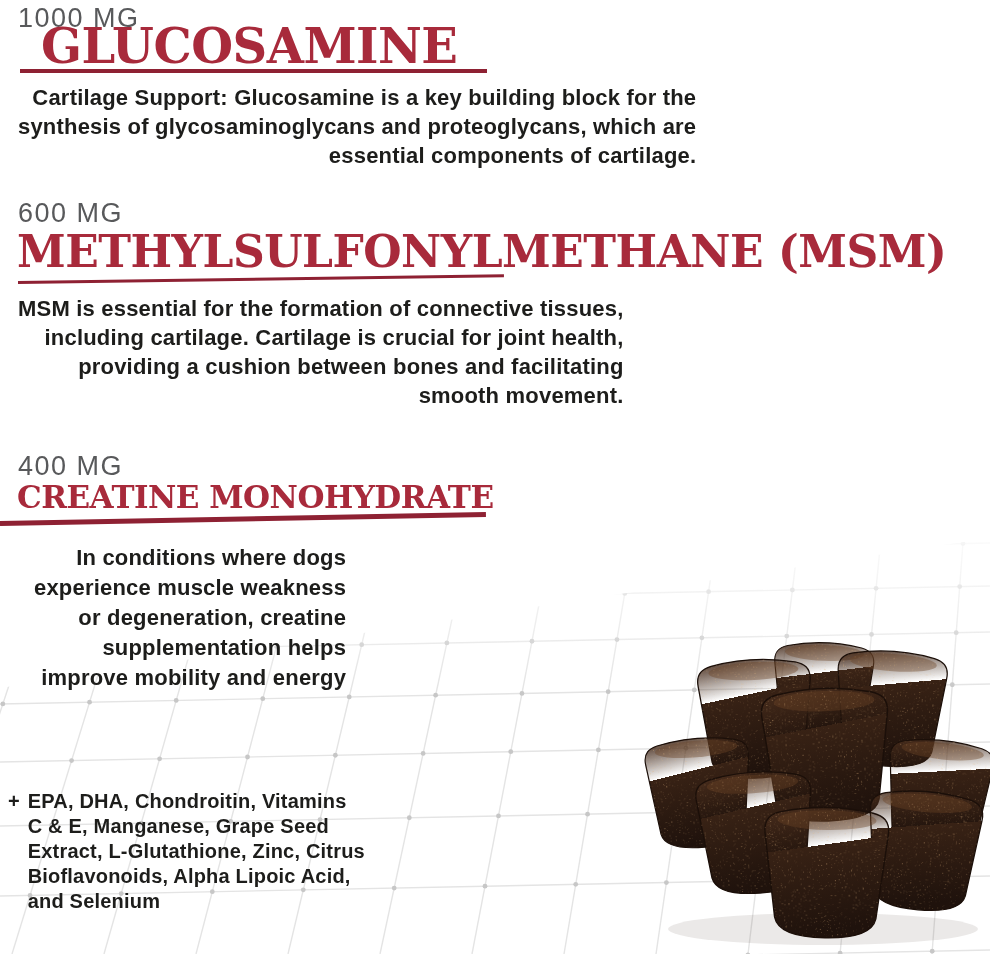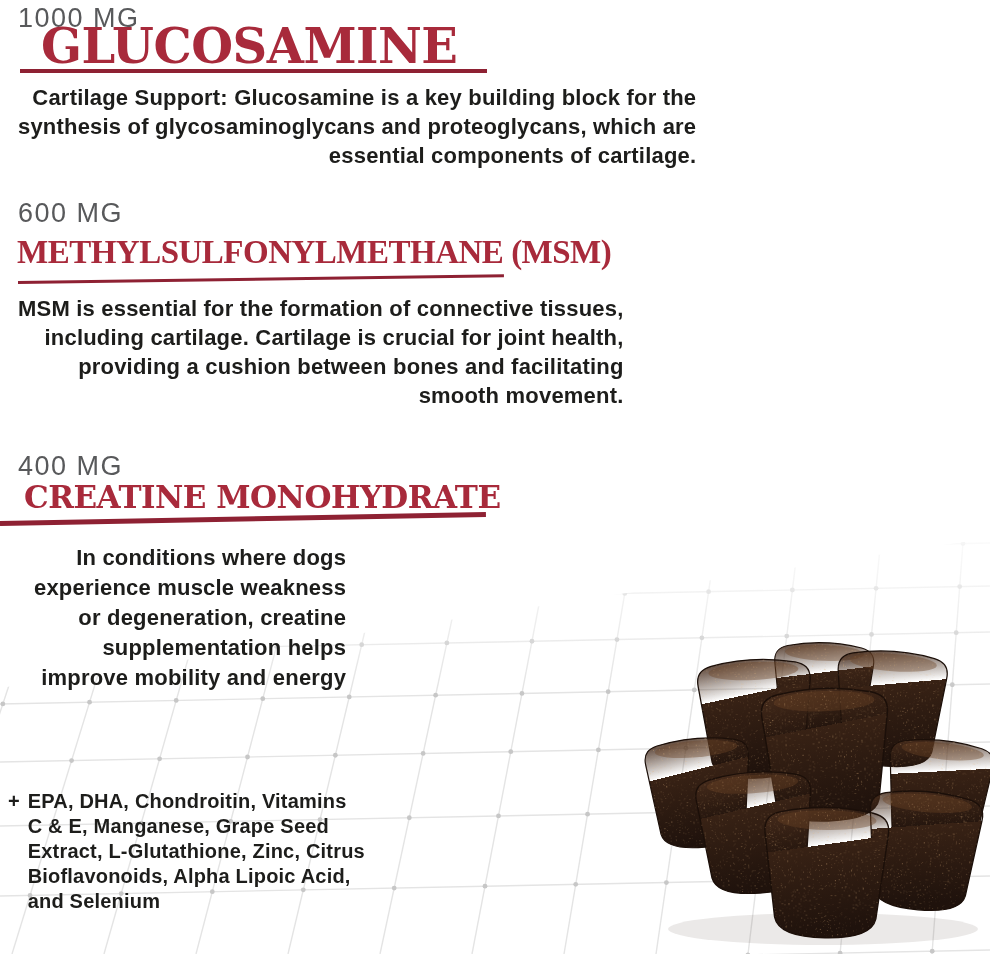--- a/index.html
+++ b/index.html
@@ -13,21 +13,21 @@
   .amt{
     font-size:27px;line-height:30px;font-weight:400;
     color:var(--amount_gray);letter-spacing:1.5px;
   }
   
   .nm{
     font-family:"DejaVu Serif", serif;font-weight:700;
     color:var(--heading_red);letter-spacing:-0.5px;white-space:nowrap;
   }
   #n1{font-size:48px;line-height:44px;margin-left:24px;}
-  #n2{font-size:33px;line-height:38px;font-family:Liberation Serif, serif;}
+  #n2{font-size:44px;line-height:38px;}
   #n3{font-size:31px;line-height:36px;}
   
   .rule{background:var(--underline_red);transform-origin:left center;}
   #u1{left:20px;top:69px;width:467px;height:4px;}
   #u2{left:18px;top:281px;width:486px;height:3px;transform:rotate(-0.8deg);}
   #u3{left:0px;top:521px;width:486px;height:4.5px;transform:rotate(-1.05deg);}
   
   .para{
     font-weight:700;color:var(--body_black);white-space:pre-line;
     font-size:22px;line-height:29px;letter-spacing:0.2px;text-align:right;
@@ -190,21 +190,21 @@
 <div class="abs txt-layer nm" id="n2" style="left:17px;top:233px">METHYLSULFONYLMETHANE (MSM)</div>
 <div class="abs txt-layer rule" id="u2"></div>
 <div class="abs txt-layer para" id="p2" style="left:18px;top:294px">MSM is essential for the formation of connective tissues,
 including cartilage. Cartilage is crucial for joint health,
 providing a cushion between bones and facilitating
 smooth movement.</div>
 
 <div class="abs txt-layer" style="left:18px;top:451px">
   <div class="amt">400 MG</div>
 </div>
-<div class="abs txt-layer nm" id="n3" style="left:24px;top:479px">CREATINE MONOHYDRATE</div>
+<div class="abs txt-layer nm" id="n3" style="left:17px;top:479px">CREATINE MONOHYDRATE</div>
 <div class="abs txt-layer rule" id="u3"></div>
 <div class="abs txt-layer para" id="p3" style="left:34px;top:543px">In conditions where dogs
 experience muscle weakness
 or degeneration, creatine
 supplementation helps
 improve mobility and energy</div>
 
 <div class="abs txt-layer" id="plus-block">
   <div id="plus-sign">+</div>
   <div id="plus-lines">EPA, DHA, Chondroitin, Vitamins

